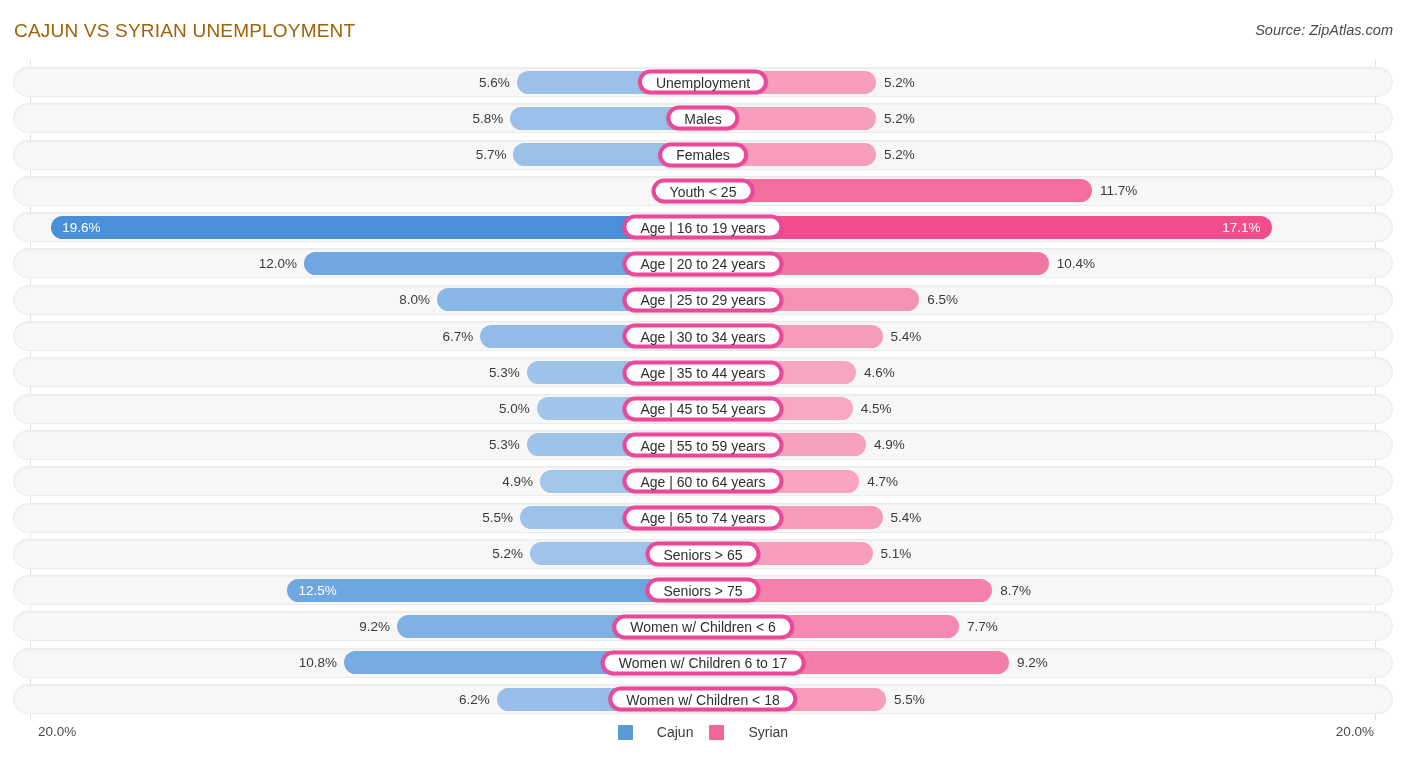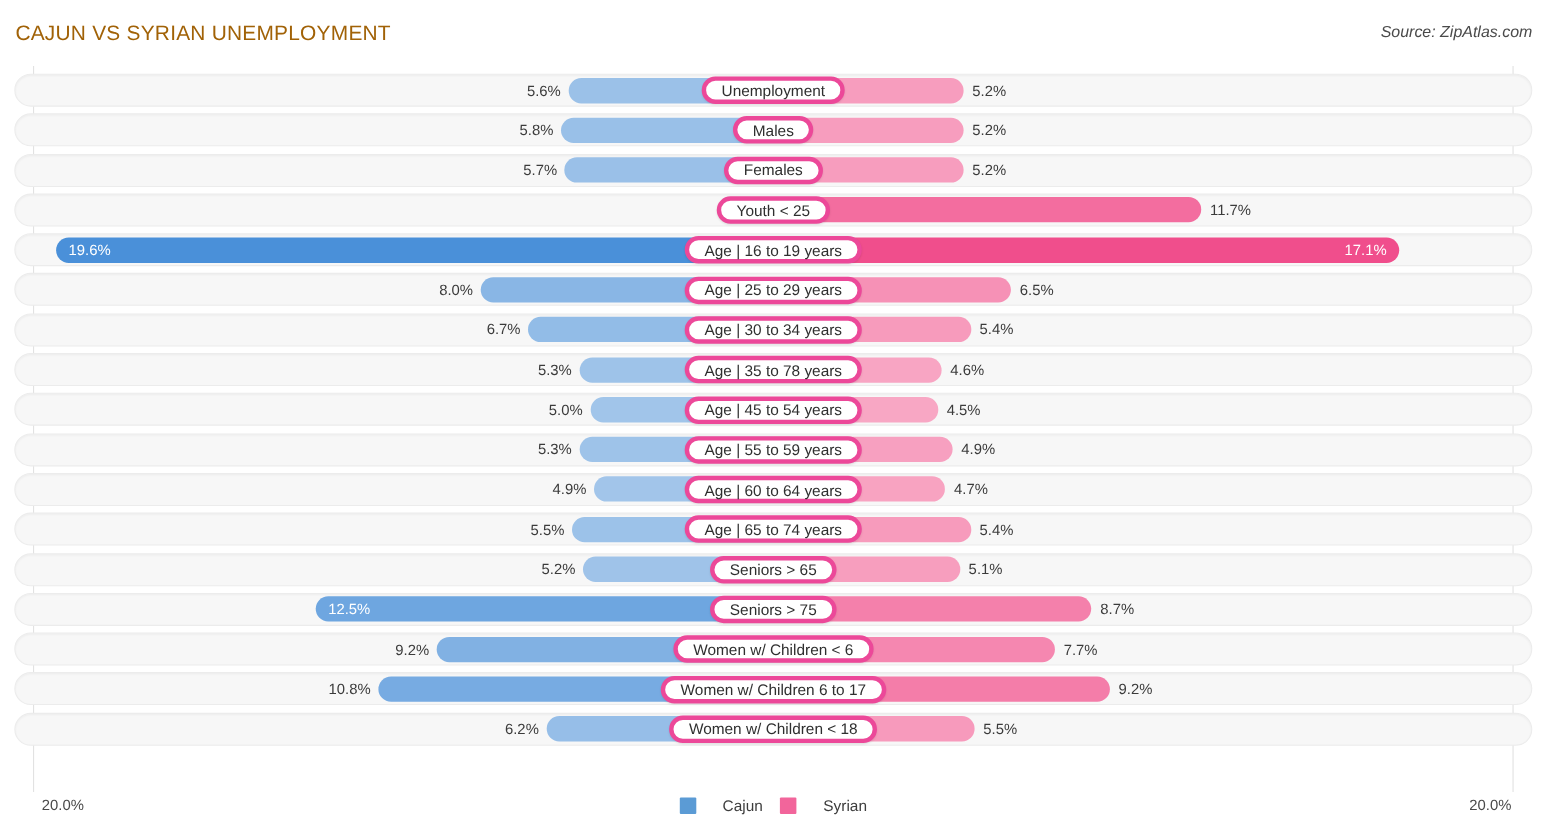--- a/index.html
+++ b/index.html
@@ -168,20 +168,32 @@
           <div class="half half-right">
             <div class="bar bar-right" style="width: 568.575px; background: rgb(240, 78, 140);">
               <span class="val-in val-in-right">17.1%</span>
             </div>
           </div>
           <div class="pill">Age | 16 to 19 years</div>
         </div>
         <div class="row">
           <div class="track"></div>
           <div class="half half-left">
+            <span class="val val-out-left">12.0%</span>
+            <div class="bar bar-left" style="width: 399px; background: rgb(112, 167, 224);"></div>
+          </div>
+          <div class="half half-right">
+            <div class="bar bar-right" style="width: 345.8px; background: rgb(243, 117, 164);"></div>
+            <span class="val val-out-right">10.4%</span>
+          </div>
+          <div class="pill">Age | 20 to 24 years</div>
+        </div>
+        <div class="row">
+          <div class="track"></div>
+          <div class="half half-left">
             <span class="val val-out-left">8.0%</span>
             <div class="bar bar-left" style="width: 266px; background: rgb(137, 182, 229);"></div>
           </div>
           <div class="half half-right">
             <div class="bar bar-right" style="width: 216.125px; background: rgb(246, 145, 182);"></div>
             <span class="val val-out-right">6.5%</span>
           </div>
           <div class="pill">Age | 25 to 29 years</div>
         </div>
         <div class="row">
@@ -199,21 +211,21 @@
         <div class="row">
           <div class="track"></div>
           <div class="half half-left">
             <span class="val val-out-left">5.3%</span>
             <div class="bar bar-left" style="width: 176.225px; background: rgb(158, 195, 233);"></div>
           </div>
           <div class="half half-right">
             <div class="bar bar-right" style="width: 152.95px; background: rgb(248, 165, 195);"></div>
             <span class="val val-out-right">4.6%</span>
           </div>
-          <div class="pill">Age | 35 to 78 years</div>
+          <div class="pill">Age | 35 to 44 years</div>
         </div>
         <div class="row">
           <div class="track"></div>
           <div class="half half-left">
             <span class="val val-out-left">5.0%</span>
             <div class="bar bar-left" style="width: 166.25px; background: rgb(161, 197, 234);"></div>
           </div>
           <div class="half half-right">
             <div class="bar bar-right" style="width: 149.625px; background: rgb(248, 167, 196);"></div>
             <span class="val val-out-right">4.5%</span>

